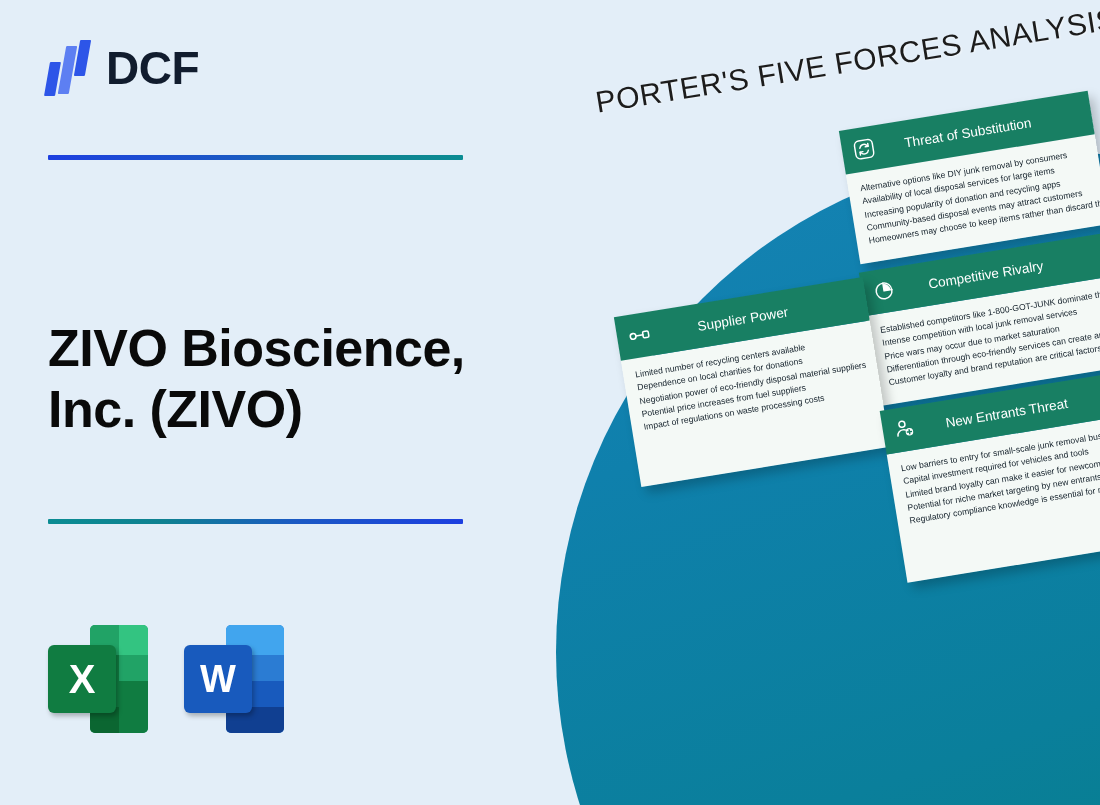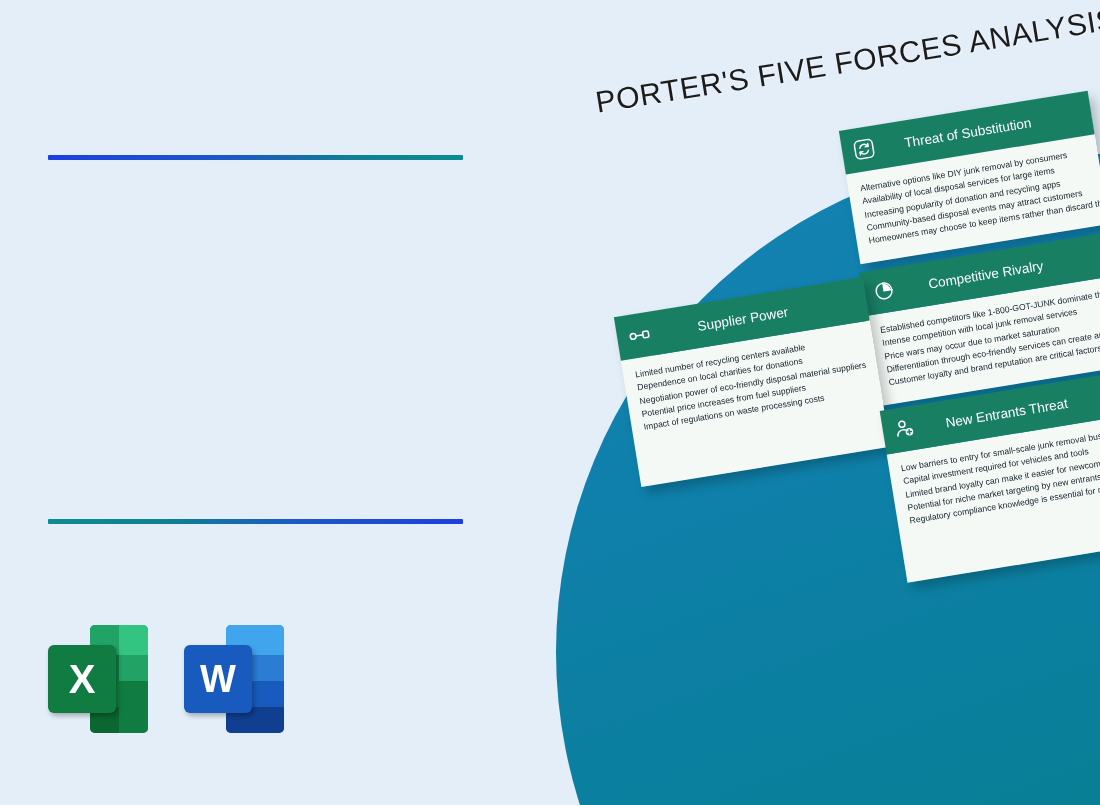--- a/index.html
+++ b/index.html
@@ -281,23 +281,32 @@
         <li>Potential for niche market targeting by new entrants</li>
         <li>Regulatory compliance knowledge is essential for new businesses</li>
       </ul>
     </div>
   </div>
 
 </div>
 
 <div id="left-panel">
 
+  <div id="brand">
+    <span id="brand-logo">
+      <i class="b1"></i>
+        <i class="b2"></i>
+        <i class="b3"></i>
+    </span>
+    <span id="brand-text">DCF</span>
+  </div>
 
   <div class="rule" id="rule-top"></div>
 
+  <h1 id="page-title">ZIVO Bioscience, Inc. (ZIVO)</h1>
 
   <div class="rule" id="rule-bottom"></div>
 
   <div id="office-icons">
     <div class="office-icon">
       <div class="xl-body">
         <span class="q q1"></span>
           <span class="q q2"></span>
         <span class="q q3"></span>
           <span class="q q4"></span>

